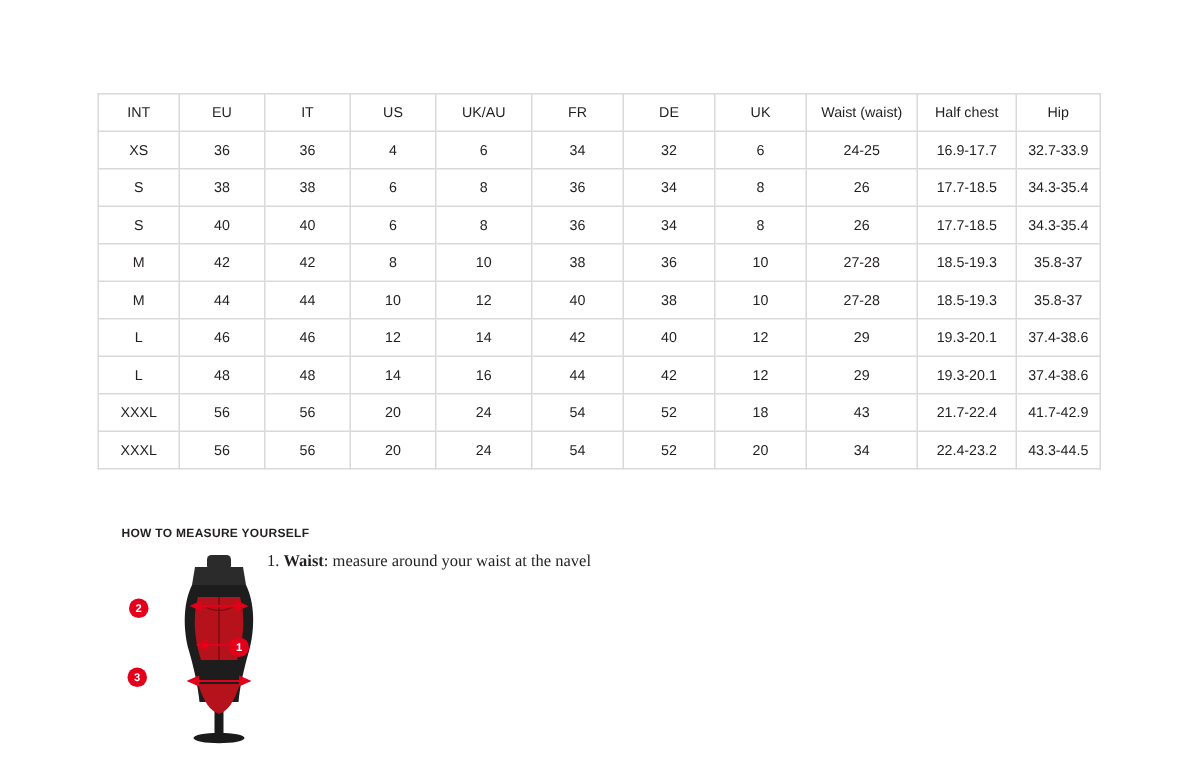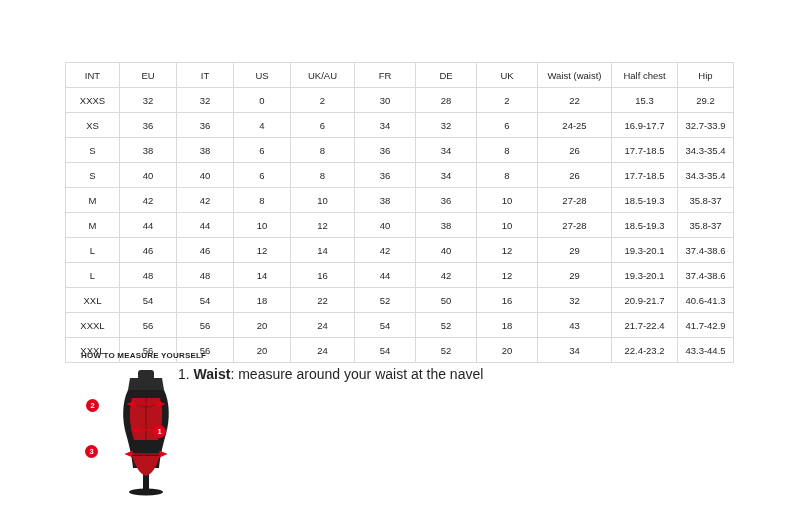--- a/index.html
+++ b/index.html
@@ -83,25 +83,26 @@
     height: 128px;
   }
 
   .steps {
     position: absolute;
     left: 178px;
     top: 368px;
     width: 430px;
   }
   .step {
-    font-size: 14px;
+    font-size: 11px;
     line-height: 12px;
     color: #231f20;
     margin-bottom: 14px;
     white-space: nowrap;
+    font-family: Liberation Serif, serif;
   }
   .step b { font-weight: bold; }
 
   .marker {
     position: absolute;
     width: 13px;
     height: 13px;
     border-radius: 50%;
     background: #e2001a;
     color: #ffffff;
@@ -144,33 +145,20 @@
           <th>FR</th>
           <th>DE</th>
           <th>UK</th>
           <th>Waist (waist)</th>
           <th>Half chest</th>
           <th>Hip</th>
         </tr>
       </thead>
       <tbody>
         <tr>
-          <td>XXXS</td>
-          <td>32</td>
-          <td>32</td>
-          <td>0</td>
-          <td>2</td>
-          <td>30</td>
-          <td>28</td>
-          <td>2</td>
-          <td>22</td>
-          <td>15.3</td>
-          <td>29.2</td>
-        </tr>
-        <tr>
           <td>XS</td>
           <td>36</td>
           <td>36</td>
           <td>4</td>
           <td>6</td>
           <td>34</td>
           <td>32</td>
           <td>6</td>
           <td>24-25</td>
           <td>16.9-17.7</td>
@@ -248,33 +236,20 @@
           <td>14</td>
           <td>16</td>
           <td>44</td>
           <td>42</td>
           <td>12</td>
           <td>29</td>
           <td>19.3-20.1</td>
           <td>37.4-38.6</td>
         </tr>
         <tr>
-          <td>XXL</td>
-          <td>54</td>
-          <td>54</td>
-          <td>18</td>
-          <td>22</td>
-          <td>52</td>
-          <td>50</td>
-          <td>16</td>
-          <td>32</td>
-          <td>20.9-21.7</td>
-          <td>40.6-41.3</td>
-        </tr>
-        <tr>
           <td>XXXL</td>
           <td>56</td>
           <td>56</td>
           <td>20</td>
           <td>24</td>
           <td>54</td>
           <td>52</td>
           <td>18</td>
           <td>43</td>
           <td>21.7-22.4</td>

